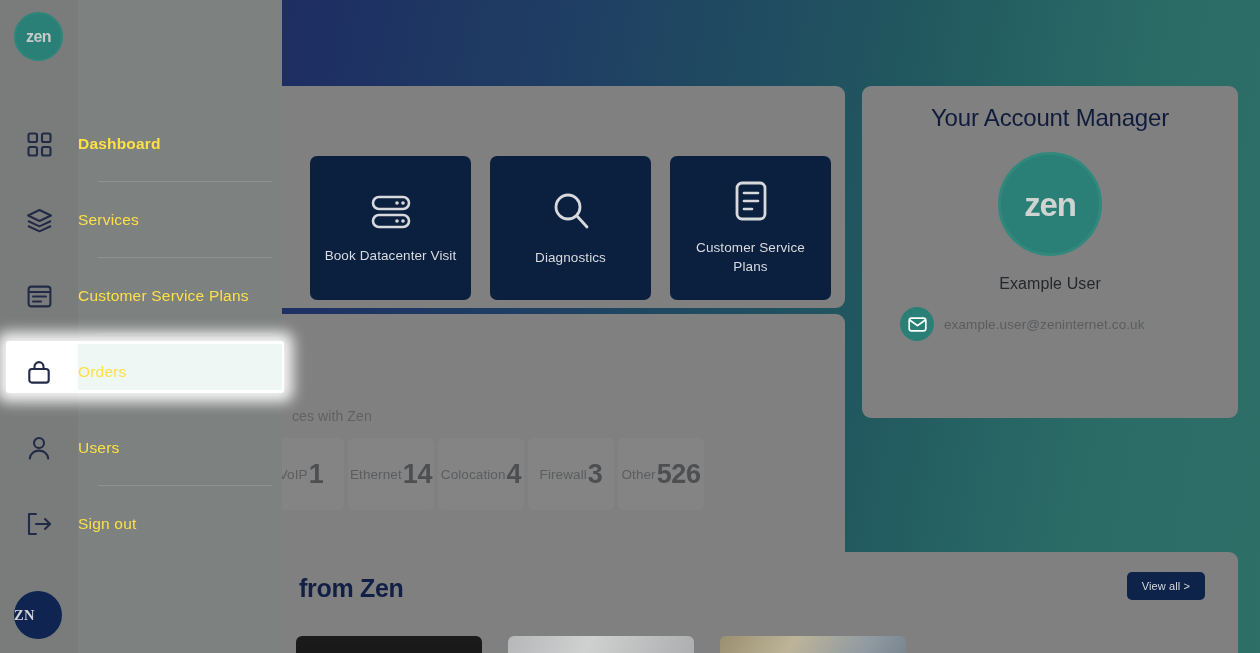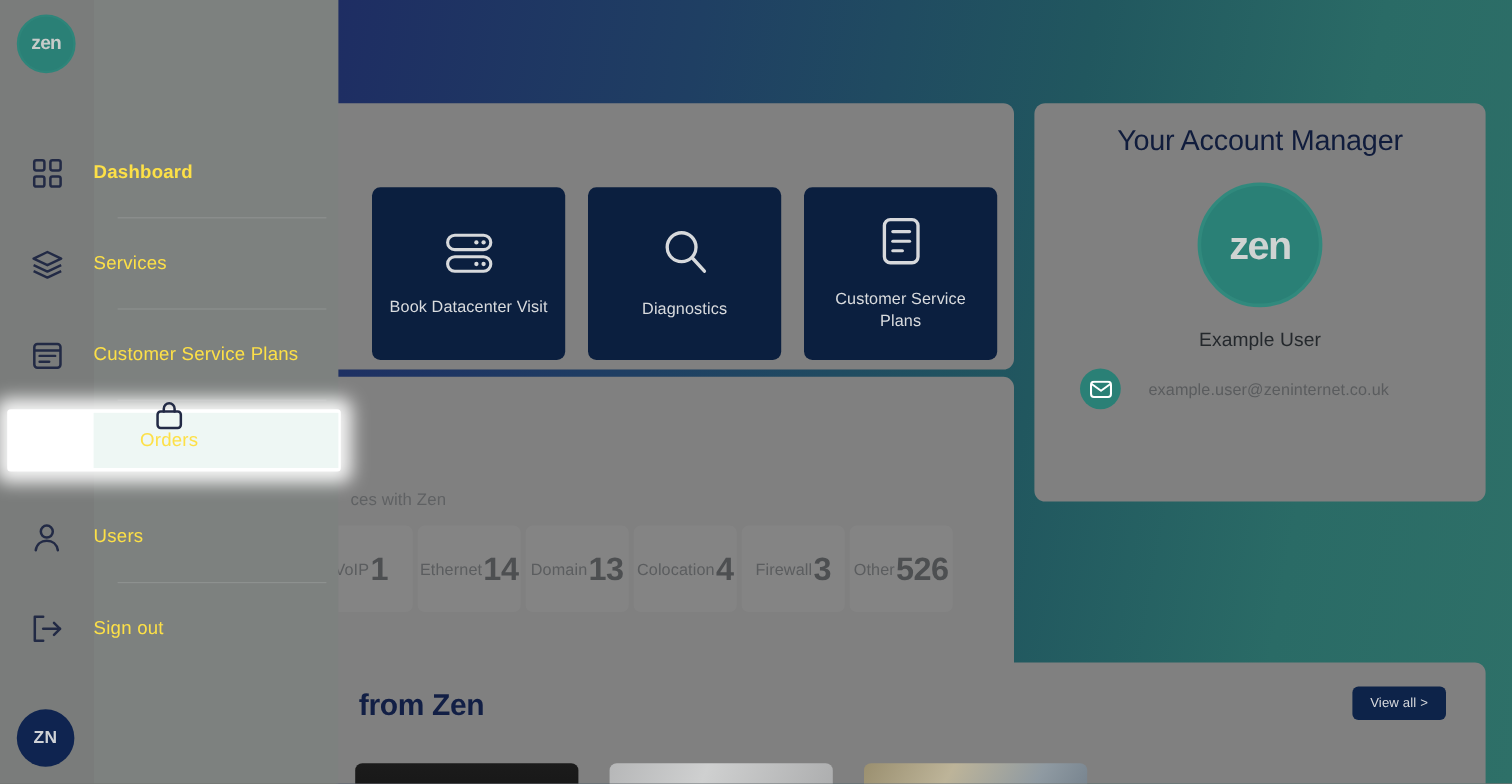--- a/index.html
+++ b/index.html
@@ -154,21 +154,21 @@
     margin-top: 14px;
     width: 100%;
     padding-left: 38px;
     display: flex;
     flex-direction: column;
     gap: 11px;
   }
   .am-row {
     display: flex;
     align-items: center;
-    gap: 23px;
+    gap: 10px;
   }
   .am-badge {
     width: 34px; height: 34px;
     border-radius: 50%;
     background: #2a8076;
     display: flex;
     align-items: center;
     justify-content: center;
     flex: 0 0 auto;
   }
@@ -287,21 +287,20 @@
     left: 98px;
     bottom: 0;
     width: 174px;
     height: 1px;
     background: rgba(255,255,255,0.13);
   }
 
   
   .nav-item.highlight {
     background: transparent;
-    flex-direction: column;
   }
   .hl-glow {
     position: absolute;
     left: 6px; top: 341px;
     width: 278px; height: 52px;
     background: #ffffff;
     border-radius: 3px;
     box-shadow: 0 0 14px 9px rgba(255,255,255,0.92);
     z-index: 21;
   }
@@ -314,23 +313,23 @@
   }
 
   .avatar-zn {
     position: absolute;
     left: 14px; bottom: 14px;
     width: 48px; height: 48px;
     border-radius: 50%;
     background: #0f2450;
     display: flex;
     align-items: center;
-    justify-content: center;
     z-index: 24;
     cursor: pointer;
+    font-family: Liberation Serif, serif;
   }
   .avatar-zn-text {
     color: #cfd2d6;
     font-size: 14.5px;
     font-weight: bold;
     letter-spacing: .4px;
   }
 </style>
 </head>
 <body>
@@ -387,24 +386,20 @@
     <div class="stats">
       <div class="stat">
         <span class="stat-label">VoIP</span>
         <span class="stat-value">1</span>
       </div>
       <div class="stat">
         <span class="stat-label">Ethernet</span>
         <span class="stat-value">14</span>
       </div>
       <div class="stat">
-        <span class="stat-label">Domain</span>
-        <span class="stat-value">13</span>
-      </div>
-      <div class="stat">
         <span class="stat-label">Colocation</span>
         <span class="stat-value">4</span>
       </div>
       <div class="stat">
         <span class="stat-label">Firewall</span>
         <span class="stat-value">3</span>
       </div>
       <div class="stat">
         <span class="stat-label">Other</span>
         <span class="stat-value">526</span>

